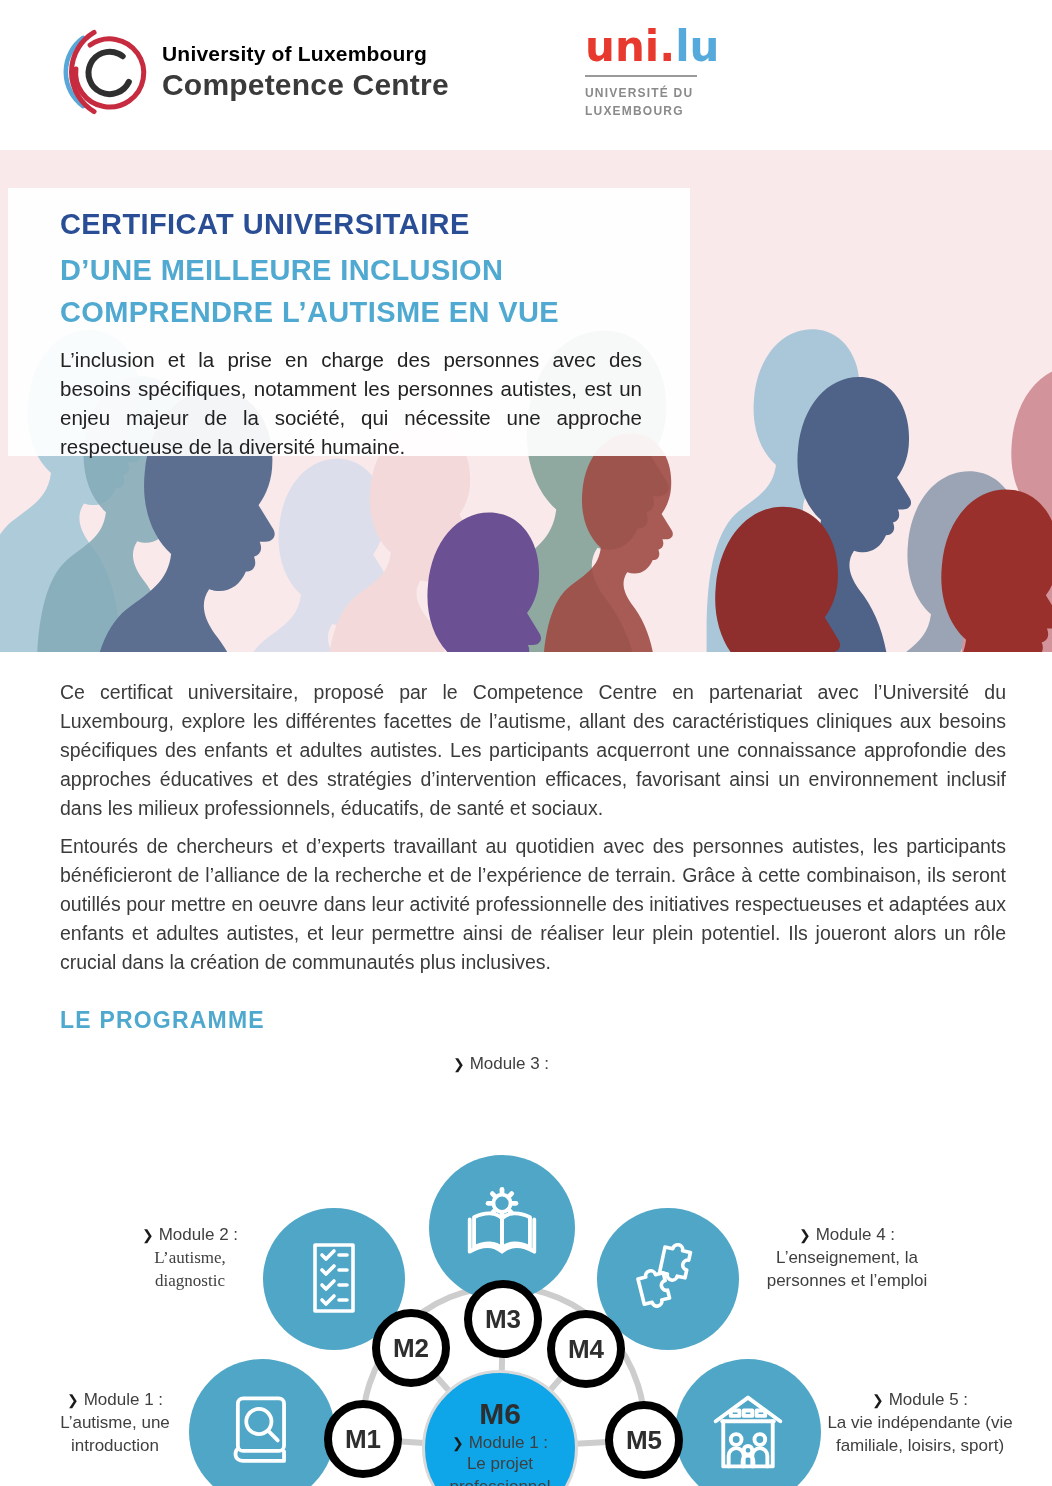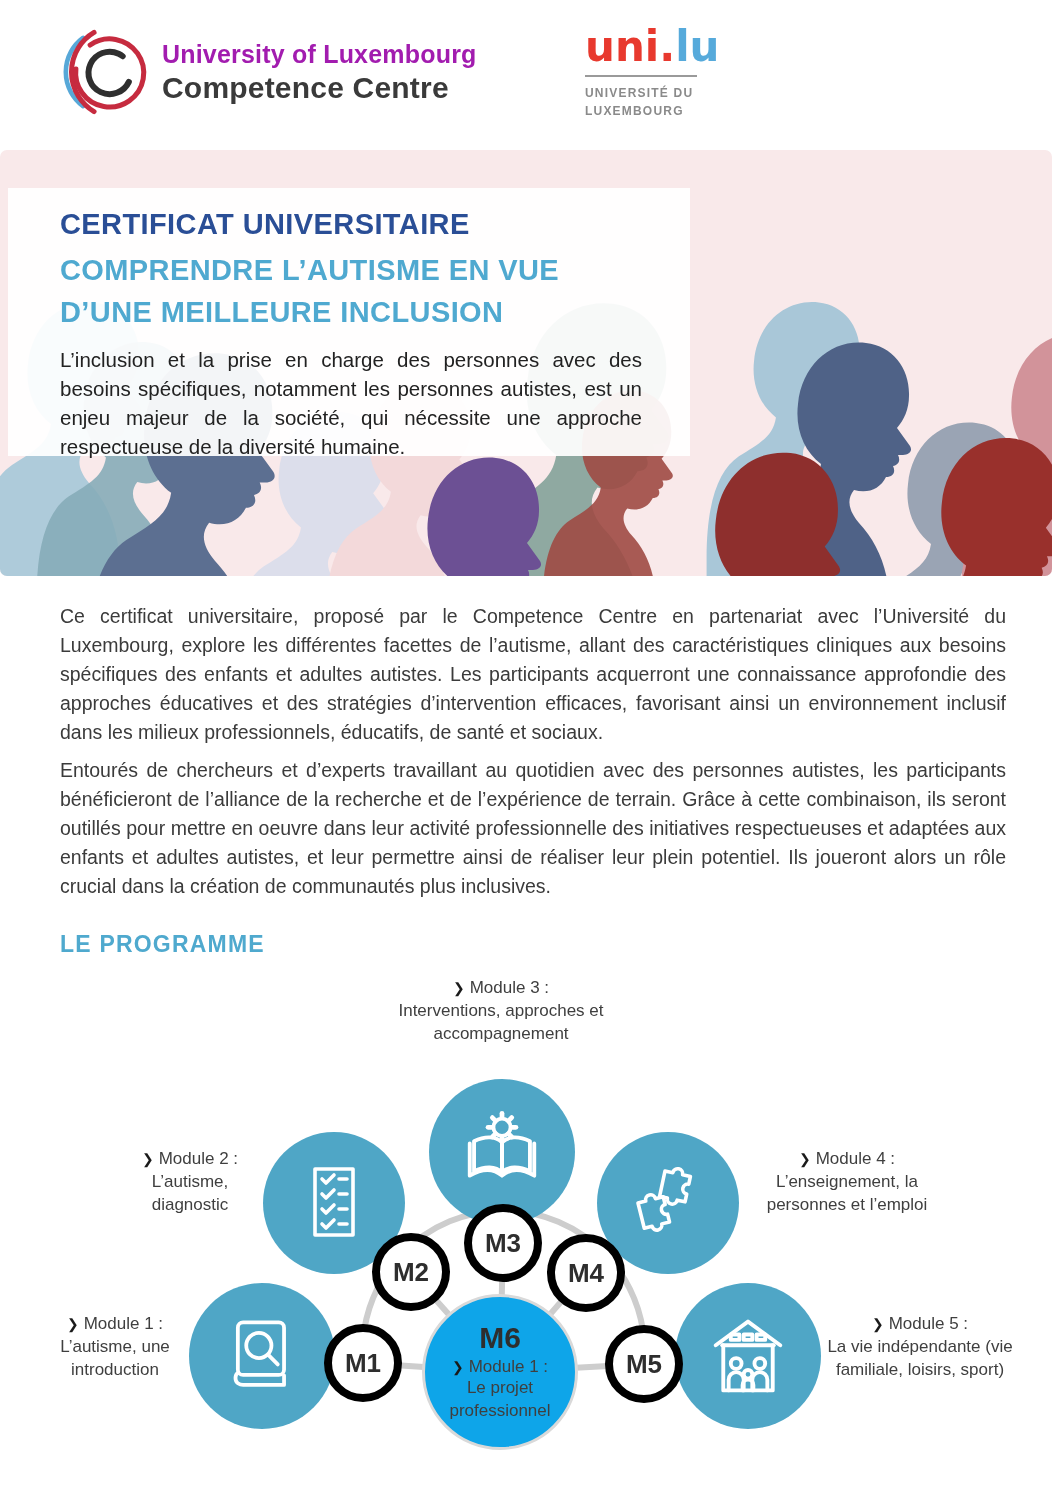--- a/index.html
+++ b/index.html
@@ -4,31 +4,31 @@
 <style>
   html,body{margin:0;padding:0;background:#ffffff;}
   body{width:1052px;font-family:"Liberation Sans",sans-serif;-webkit-font-smoothing:antialiased;}
   .page{width:1052px;height:1486px;position:relative;background:#fff;overflow:hidden;}
 
   
   .top{height:150px;position:relative;background:#fff;}
   .cc-logo{position:absolute;left:60px;top:26px;display:flex;align-items:center;}
   .cc-mark{width:92px;height:92px;}
   .cc-text{margin-left:10px;}
-  .cc-line1{font-size:25px;font-weight:600;color:#a21caf;letter-spacing:.2px;}
+  .cc-line1{font-size:21px;font-weight:600;color:#000000;letter-spacing:.2px;}
   .cc-line2{font-size:30px;font-weight:700;color:#3A3A3A;margin-top:2px;letter-spacing:.2px;}
   .unilu{position:absolute;left:585px;top:26px;width:130px;}
   .unilu-word{font-family:"DejaVu Sans",sans-serif;font-weight:800;font-size:42px;line-height:1;}
   .unilu-red{color:#E8392E;}
   .unilu-blue{color:#56AADB;}
   .unilu-rule{width:112px;border-bottom:2px solid #9A9A9A;margin-top:7px;}
   .unilu-cap{margin-top:7px;font-size:12px;color:#8A8A8A;letter-spacing:1.2px;font-weight:600;line-height:1.5;}
 
   
-  .hero{height:426px;position:relative;background:#F9E9EA;overflow:hidden;border-radius:7px;}
+  .hero{height:502px;position:relative;background:#F9E9EA;overflow:hidden;}
   .crowd{position:absolute;inset:0;width:100%;height:100%;}
   .hero-box{position:absolute;left:8px;top:38px;width:682px;height:268px;box-sizing:border-box;
             background:rgba(255,255,255,.93);padding:21px 48px 0 52px;}
   .kicker{font-size:29px;font-weight:800;color:#2A4E96;letter-spacing:.4px;line-height:1.05;}
   .hero-title{font-size:29px;font-weight:800;color:#4FA9D0;letter-spacing:.4px;line-height:1.45;margin-top:10px;}
   .hero-intro{margin-top:11px;font-size:20.5px;color:#222;line-height:29px;text-align:justify;}
 
   
   .content{height:399px;box-sizing:border-box;padding:26px 46px 0 60px;}
   .content p{margin:0 0 9px 0;font-size:19.5px;line-height:29px;color:#3B3B3B;text-align:justify;}
@@ -99,22 +99,22 @@
       <use href="#bust" transform="translate(720,162)" fill="#4F6287"></use>
       <use href="#bust" transform="translate(630,269) scale(1.1)" fill="#8E2F2D"></use>
       <use href="#bust" transform="translate(930,151) scale(1.05)" fill="#D2939A"></use>
       <use href="#bust" transform="translate(860,256) scale(1.05)" fill="#99302C"></use>
       <use href="#bust" transform="translate(990,290)" fill="#E2A79F"></use>
     </svg>
 
     <div class="hero-box">
       <div class="kicker">CERTIFICAT UNIVERSITAIRE</div>
       <div class="hero-title">
+        <div>D’UNE MEILLEURE INCLUSION</div>
         <div>COMPRENDRE L’AUTISME EN VUE</div>
-        <div>D’UNE MEILLEURE INCLUSION</div>
       </div>
       <div class="hero-intro">L’inclusion et la prise en charge des personnes avec des besoins spécifiques, notamment les personnes autistes, est un enjeu majeur de la société, qui nécessite une approche respectueuse de la diversité humaine.</div>
     </div>
   </section>
 
   <section class="content">
     <p>Ce certificat universitaire, proposé par le Competence Centre en partenariat avec l’Université du Luxembourg, explore les différentes facettes de l’autisme, allant des caractéristiques cliniques aux besoins spécifiques des enfants et adultes autistes. Les participants acquerront une connaissance approfondie des approches éducatives et des stratégies d’intervention efficaces, favorisant ainsi un environnement inclusif dans les milieux professionnels, éducatifs, de santé et sociaux.</p>
     <p>Entourés de chercheurs et d’experts travaillant au quotidien avec des personnes autistes, les participants bénéficieront de l’alliance de la recherche et de l’expérience de terrain. Grâce à cette combinaison, ils seront outillés pour mettre en oeuvre dans leur activité professionnelle des initiatives respectueuses et adaptées aux enfants et adultes autistes, et leur permettre ainsi de réaliser leur plein potentiel. Ils joueront alors un rôle crucial dans la création de communautés plus inclusives.</p>
     <div class="prog-head">LE PROGRAMME</div>
   </section>
@@ -193,25 +193,24 @@
           <path d="M22,72 v-10 a7,7 0 0 1 14,0 v10"></path>
         <circle cx="51" cy="47" r="5"></circle>
           <path d="M44,72 v-10 a7,7 0 0 1 14,0 v10"></path>
         <circle cx="40" cy="57" r="4"></circle>
           <path d="M35,72 v-5 a5,5 0 0 1 10,0 v5"></path>
       </svg>
     </div>
 
     <div class="mod-label" style="left:351px;top:2px;width:300px;">
       <div><span class="chev">❯</span><span>Module 3 :</span></div>
-      <div class="mod-desc" style="width:250px;">Interventions, approches et accompagnement</div>
     </div>
     <div class="mod-label" style="left:75px;top:173px;width:230px;">
       <div><span class="chev">❯</span><span>Module 2 :</span></div>
-      <div class="mod-desc" style="width:130px;">L’autisme, diagnostic</div>
+      <div class="mod-desc" style="width:130px;font-family:Liberation Serif, serif;">L’autisme, diagnostic</div>
     </div>
     <div class="mod-label" style="left:737px;top:173px;width:220px;">
       <div><span class="chev">❯</span><span>Module 4 :</span></div>
       <div class="mod-desc" style="width:170px;">L’enseignement, la personnes et l’emploi</div>
     </div>
     <div class="mod-label" style="left:10px;top:338px;width:210px;">
       <div><span class="chev">❯</span><span>Module 1 :</span></div>
       <div class="mod-desc" style="width:150px;">L’autisme, une introduction</div>
     </div>
     <div class="mod-label" style="left:805px;top:338px;width:230px;">

